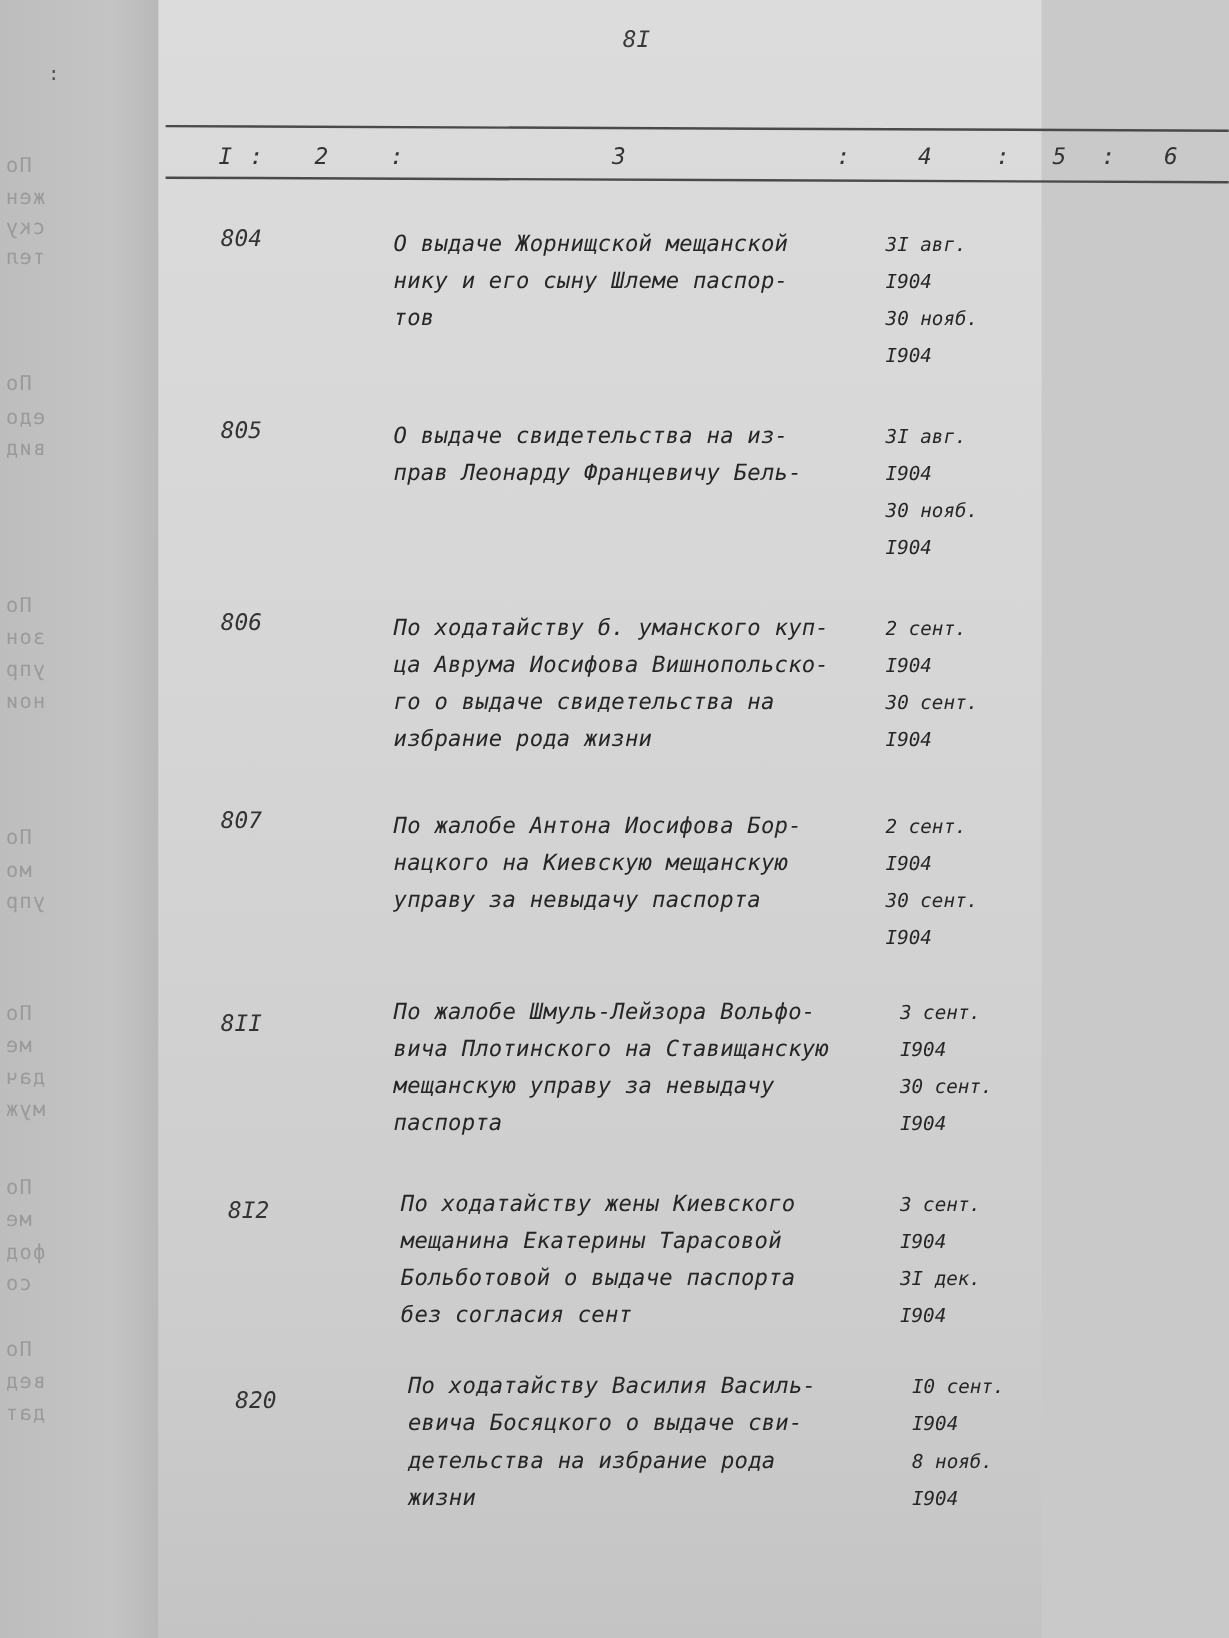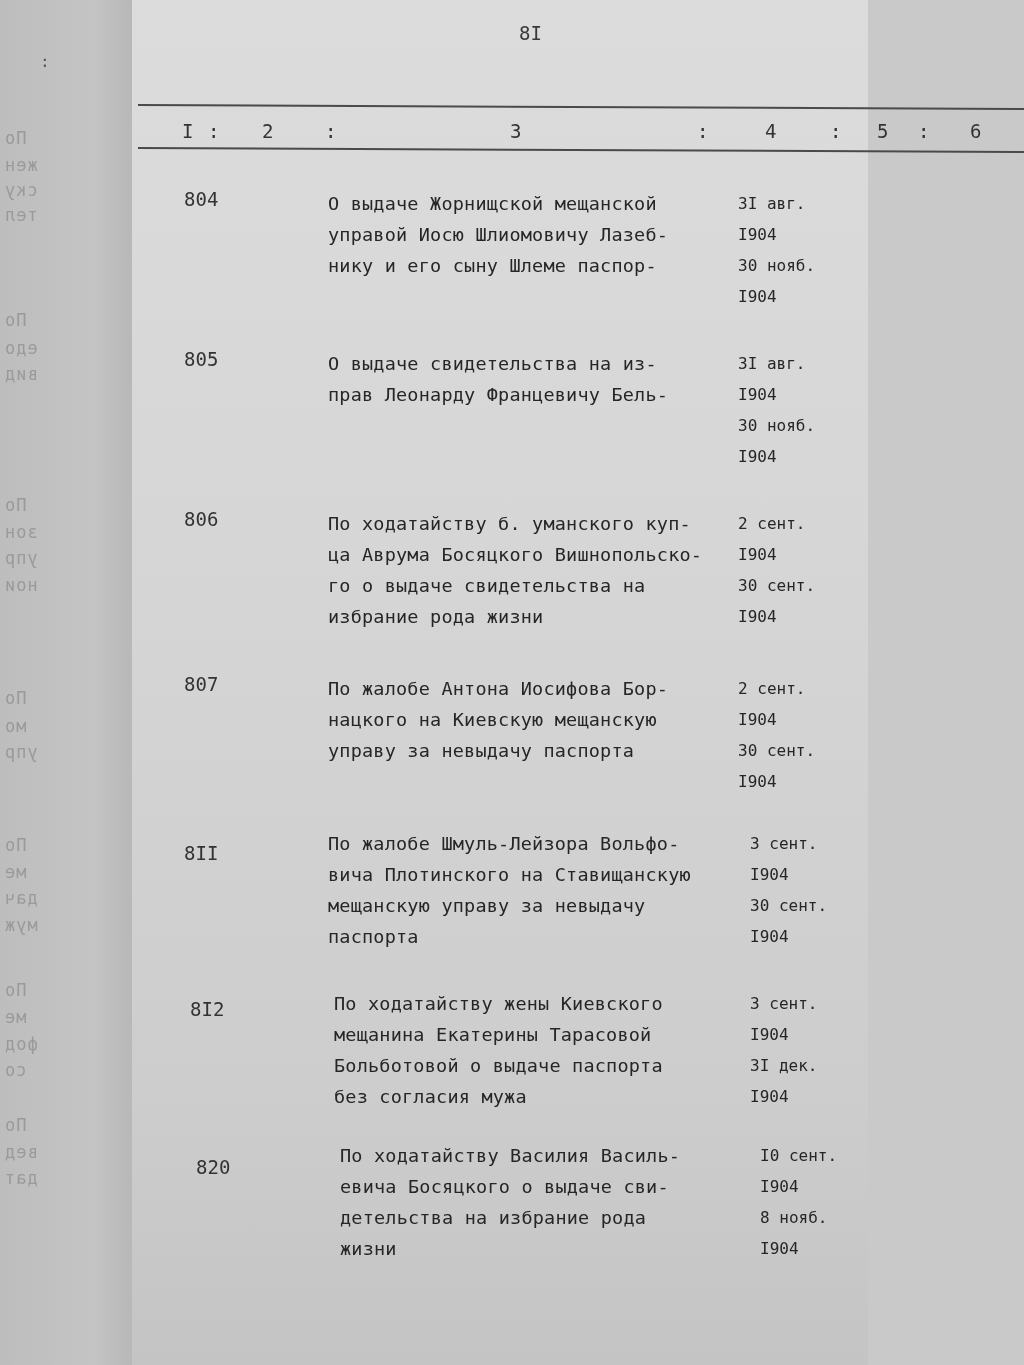--- a/index.html
+++ b/index.html
@@ -32,20 +32,21 @@
     }
     .left-page .dots {
       position: absolute; left: 40px; top: 52px;
       font-size: 16px; color: #555;
     }
     .right-page {
       position: absolute;
       left: 132px; top: 0;
       width: 736px; height: 1365px;
       background: linear-gradient(to bottom, #dcdcdc 0%, #d6d6d6 40%, #cdcdcd 80%, #c4c4c4 100%);
+      font-style: italic;
     }
     .page-number {
       position: absolute;
       left: 387px; top: 22px;
       font-size: 19px;
       color: #3a3a3a;
     }
     .rule {
       position: absolute;
       left: 6px;
@@ -138,22 +139,22 @@
   <span class="col-header" style="left:633px">4</span>
   <span class="col-header" style="left:698px">:</span>
   <span class="col-header" style="left:745px">5</span>
   <span class="col-header" style="left:786px">:</span>
   <span class="col-header" style="left:838px">6</span>
 
   <div class="entry" style="top:188px">
     <span class="num">804</span>
     <div class="title">
       <span class="line">О выдаче Жорнищской мещанской</span>
-      <span class="line">управой Иосю Шлиомовичу Лазеб-</span>
       <span class="line">нику и его сыну Шлеме паспор-</span>
+      <span class="line">тов</span>
     </div>
     <div class="dates">
       <span class="line">3I авг.</span>
       <span class="line">I904</span>
       <span class="line">30 нояб.</span>
       <span class="line">I904</span>
     </div>
   </div>
 
   <div class="entry" style="top:348px">
@@ -167,21 +168,21 @@
       <span class="line">I904</span>
       <span class="line">30 нояб.</span>
       <span class="line">I904</span>
     </div>
   </div>
 
   <div class="entry" style="top:508px">
     <span class="num">806</span>
     <div class="title">
       <span class="line">По ходатайству б. уманского куп-</span>
-      <span class="line">ца Аврума Босяцкого Вишнопольско-</span>
+      <span class="line">ца Аврума Иосифова Вишнопольско-</span>
       <span class="line">го о выдаче свидетельства на</span>
       <span class="line">избрание рода жизни</span>
     </div>
     <div class="dates">
       <span class="line">2 сент.</span>
       <span class="line">I904</span>
       <span class="line">30 сент.</span>
       <span class="line">I904</span>
     </div>
   </div>
@@ -216,21 +217,21 @@
       <span class="line">I904</span>
     </div>
   </div>
 
   <div class="entry" style="top:988px">
     <span class="num" style="left:58px; top:10px">8I2</span>
     <div class="title" style="left:202px">
       <span class="line">По ходатайству жены Киевского</span>
       <span class="line">мещанина Екатерины Тарасовой</span>
       <span class="line">Больботовой о выдаче паспорта</span>
-      <span class="line">без согласия мужа</span>
+      <span class="line">без согласия сент</span>
     </div>
     <div class="dates" style="left:618px">
       <span class="line">3 сент.</span>
       <span class="line">I904</span>
       <span class="line">3I дек.</span>
       <span class="line">I904</span>
     </div>
   </div>
 
   <div class="entry" style="top:1140px">

